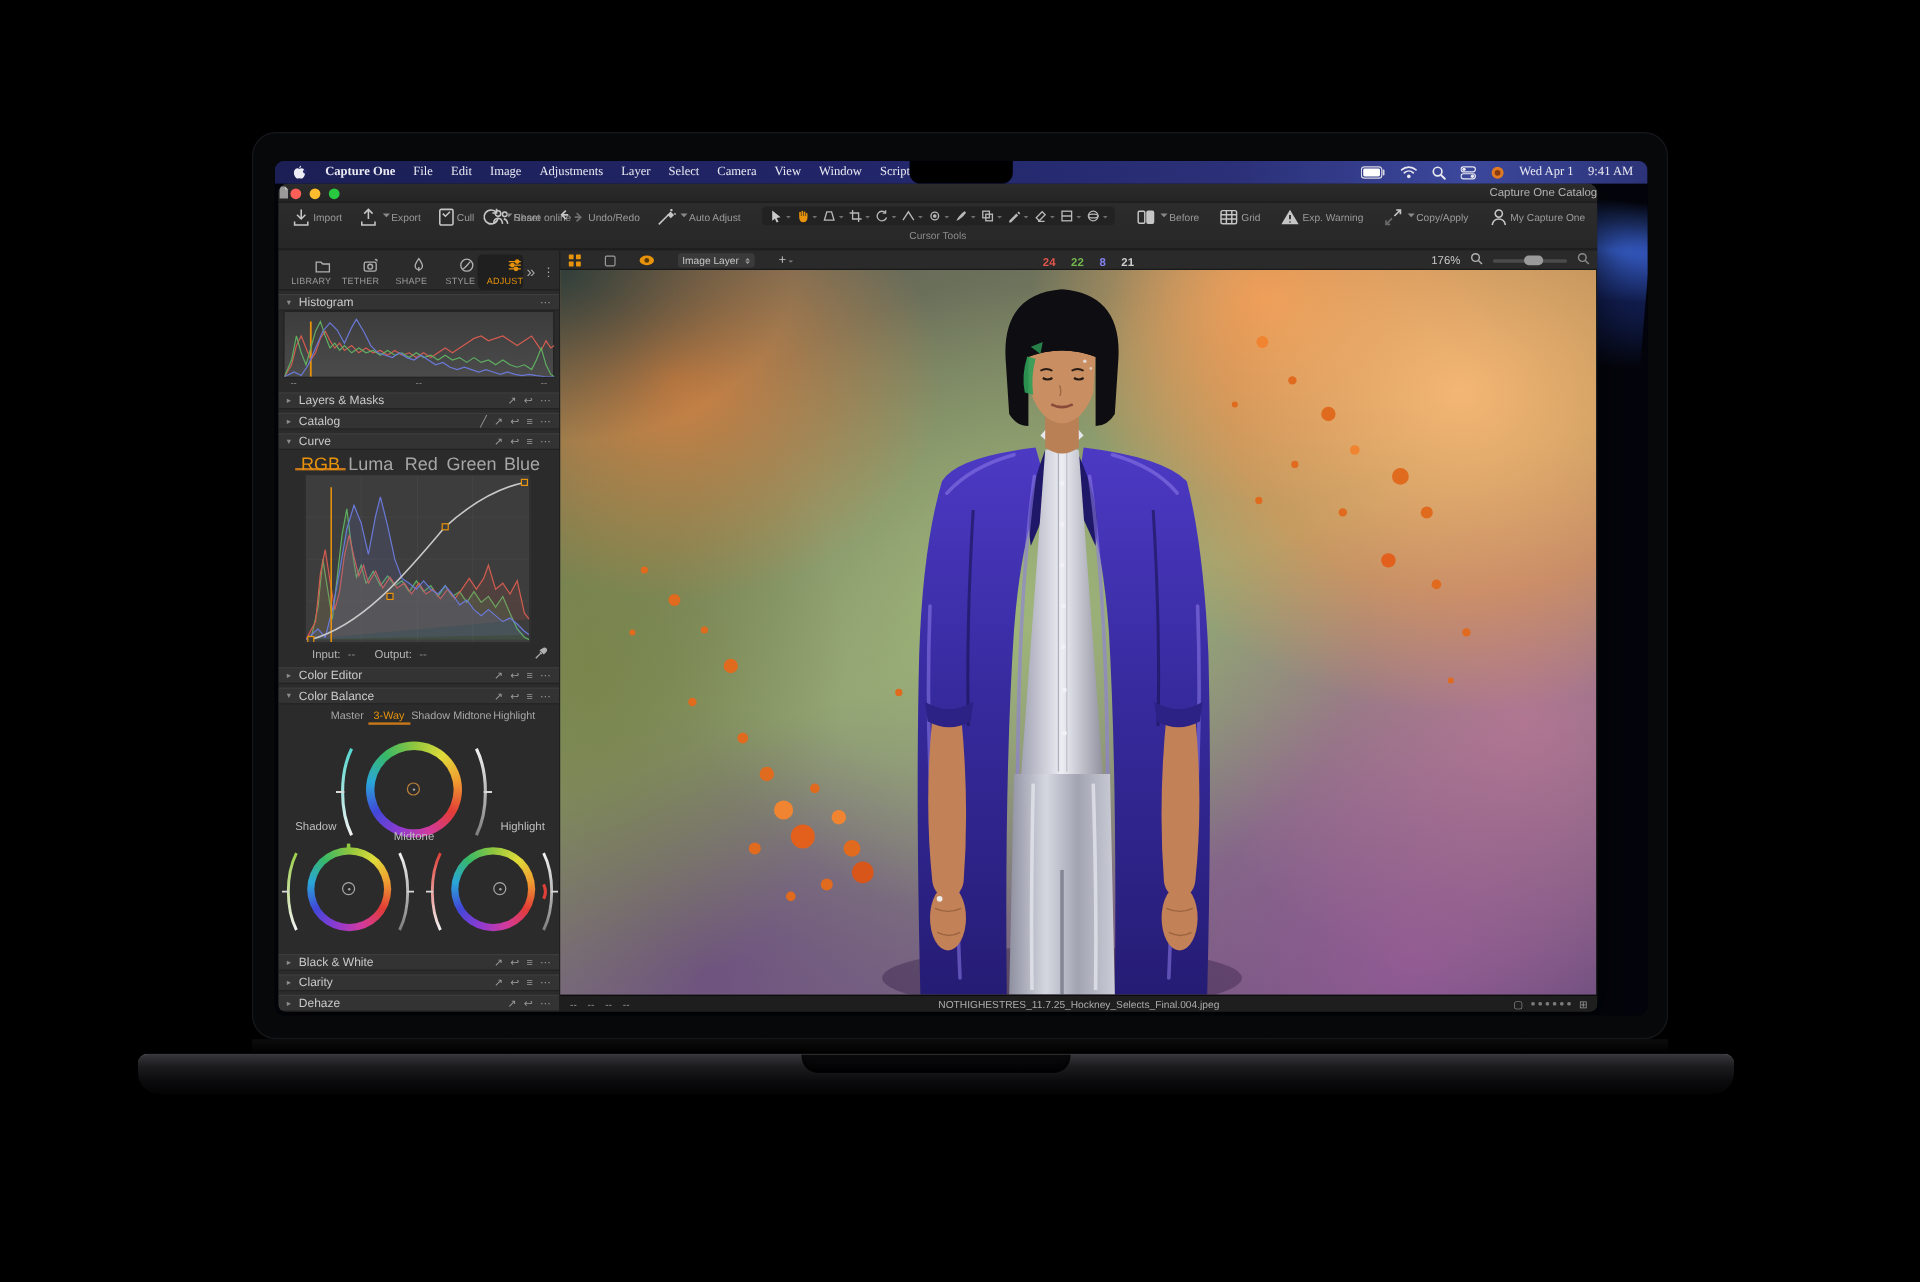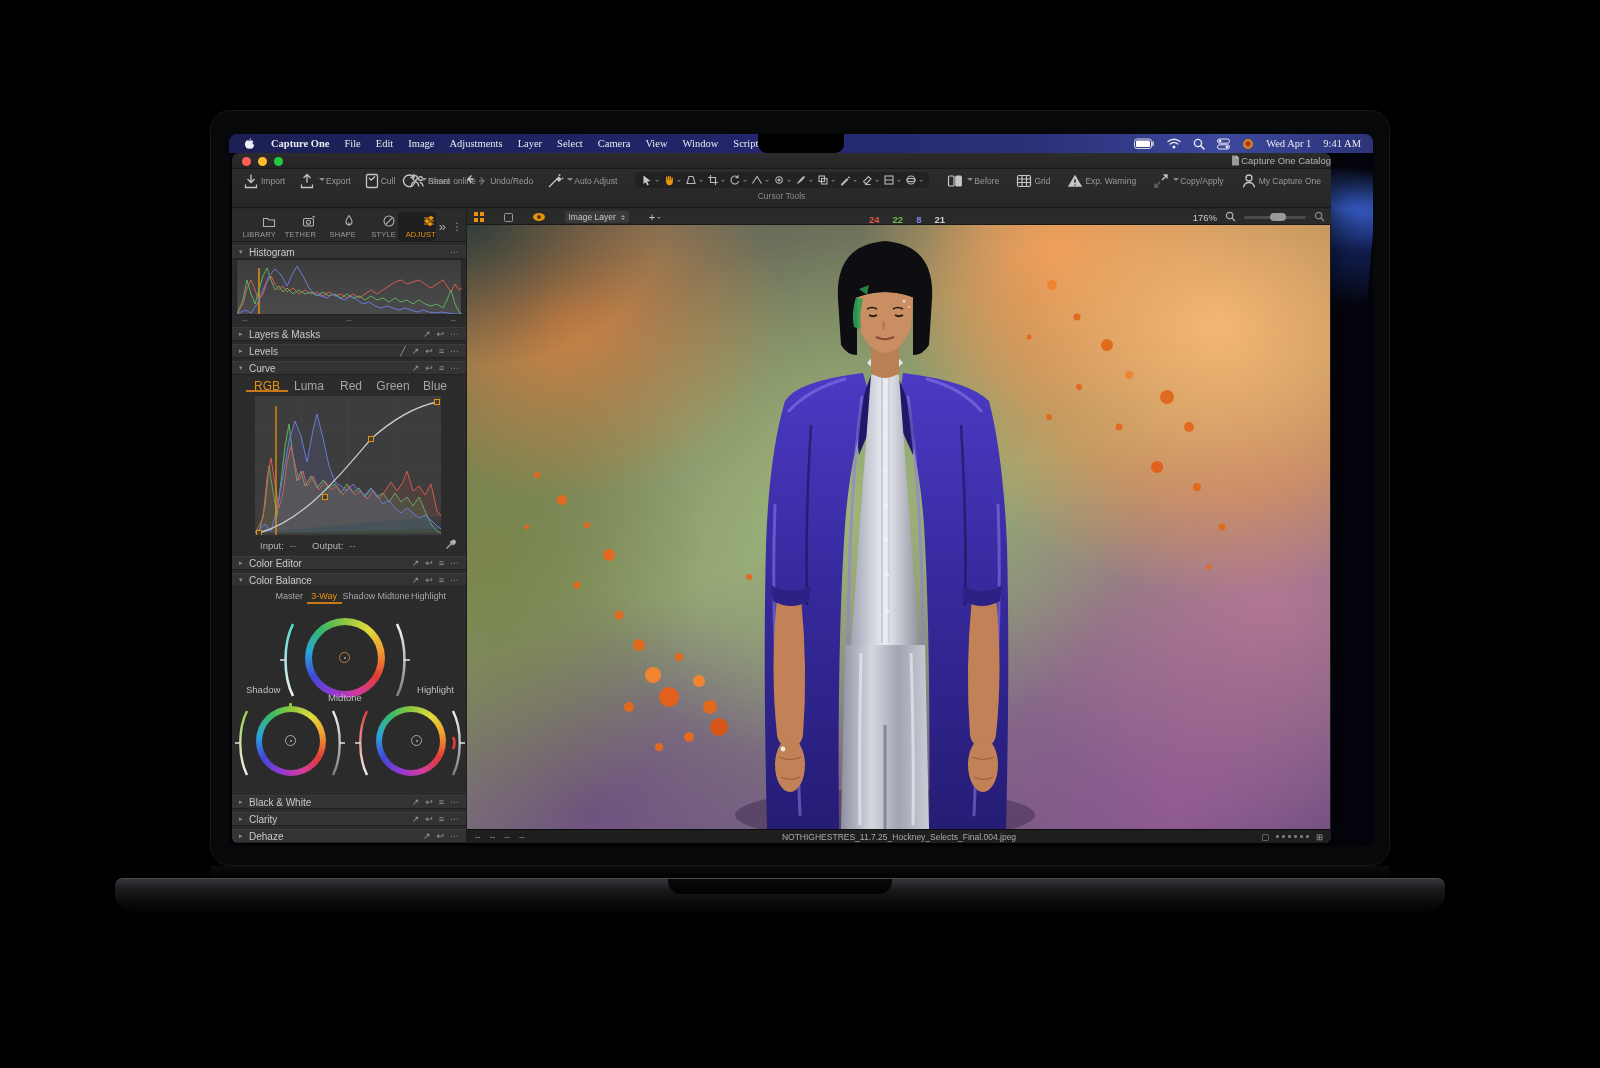--- a/index.html
+++ b/index.html
@@ -44,21 +44,21 @@
 
   
   .window { position:absolute; left:3px; top:19px; width:1099px; height:690px;
             background:#262626; border-radius:8px 8px 6px 6px; overflow:hidden;
             box-shadow:0 14px 40px rgba(0,0,0,.75); z-index:20; }
   .titlebar { position:relative; height:16px; background:linear-gradient(#2c2c2c,#242424);
               border-bottom:1px solid #1a1a1a; }
   .lights { position:absolute; left:10px; top:4px; display:flex; gap:7px; }
   .light { width:9px; height:9px; border-radius:50%; }
   .wtitle { position:absolute; left:0; right:0; top:2px; text-align:center;
-            font-size:9.5px; color:#b2b2b2; display:flex; justify-content:flex-end; align-items:center; gap:1px; }
+            font-size:9.5px; color:#b2b2b2; display:flex; justify-content:space-between; align-items:center; gap:1px; }
   .toolbar { position:relative; height:39px;
              background:linear-gradient(#2c2c2c,#272727); border-bottom:1px solid #191919; }
   .tb-group { position:absolute; top:2px; display:flex; gap:13px; }
   .tb-btn { display:flex; flex-direction:row; align-items:center; gap:1px; cursor:default; }
   .tb-btn .ic { height:19px; display:flex; align-items:center; }
   .tb-btn .lb { font-size:8.5px; color:#9a9a9a; white-space:nowrap; }
   .chev:after { content:""; display:inline-block; margin-left:3px; vertical-align:3px;
                 border:3px solid transparent; border-top-color:#8a8a8a; }
   .cursor-tools { position:absolute; left:50%; top:3px; transform:translateX(-50%);
                   display:flex; flex-direction:column; align-items:center; }
@@ -89,21 +89,21 @@
            border-bottom:1px solid #222; display:flex; align-items:center; padding:0 7px; margin-top:3px; }
   .phead .chv { font-size:7px; color:#8d8d8d; width:10px; }
   .phead .ptl { font-size:10px; color:#cacaca; }
   .picons { margin-left:auto; display:flex; gap:6px; font-size:9px; color:#9a9a9a; }
   .hist-wrap { padding:0 4px; }
   .hist-box { position:relative; height:56px; border:1px solid #242424;
               background:linear-gradient(180deg,#3c3c3c,#4b4b4b); }
   .hist-marks { display:flex; justify-content:space-between; padding:0 6px; height:9px;
                 font-size:8px; color:#8a8a8a; line-height:9px; }
   .curve-tabs { display:flex; padding:4px 10px 0 14px; gap:0; height:17px; }
-  .ctab { flex:1; text-align:center; font-size:12px; color:#a6a6a6; padding-bottom:4px; }
+  .ctab { flex:1; text-align:center; font-size:15px; color:#a6a6a6; padding-bottom:4px; }
   .ctab.active { color:#e8930c; border-bottom:2px solid #c87818; }
   .curve-graph-wrap { padding:3px 24px 0 22px; }
   .curve-box { position:relative; height:141px; background:#3d3d3d; border:1px solid #2d2d2d; }
   .io-row { display:flex; align-items:center; gap:6px; padding:4px 10px 2px 28px;
             font-size:9.5px; color:#b4b4b4; height:17px; }
   .io-row .val { color:#8a8a8a; margin-right:10px; }
   .io-row .dropper { margin-left:auto; }
 
   
   .cb-tabs { display:flex; padding:4px 20px 0 8px; height:17px;margin-left:32px; }
@@ -539,21 +539,21 @@
               <span class="ptl">Layers &amp; Masks</span>
               <span class="picons">
                 <span>↗</span>
                 <span>↩</span>
                 <span>⋯</span>
               </span>
             </div>
 
             <div class="phead">
               <span class="chv">▸</span>
-              <span class="ptl">Levels</span>
+              <span class="ptl">Catalog</span>
               <span class="picons">
                 <span>╱</span>
                 <span>↗</span>
                 <span>↩</span>
                 <span>≡</span>
                 <span>⋯</span>
               </span>
             </div>
 
             <div class="phead">

